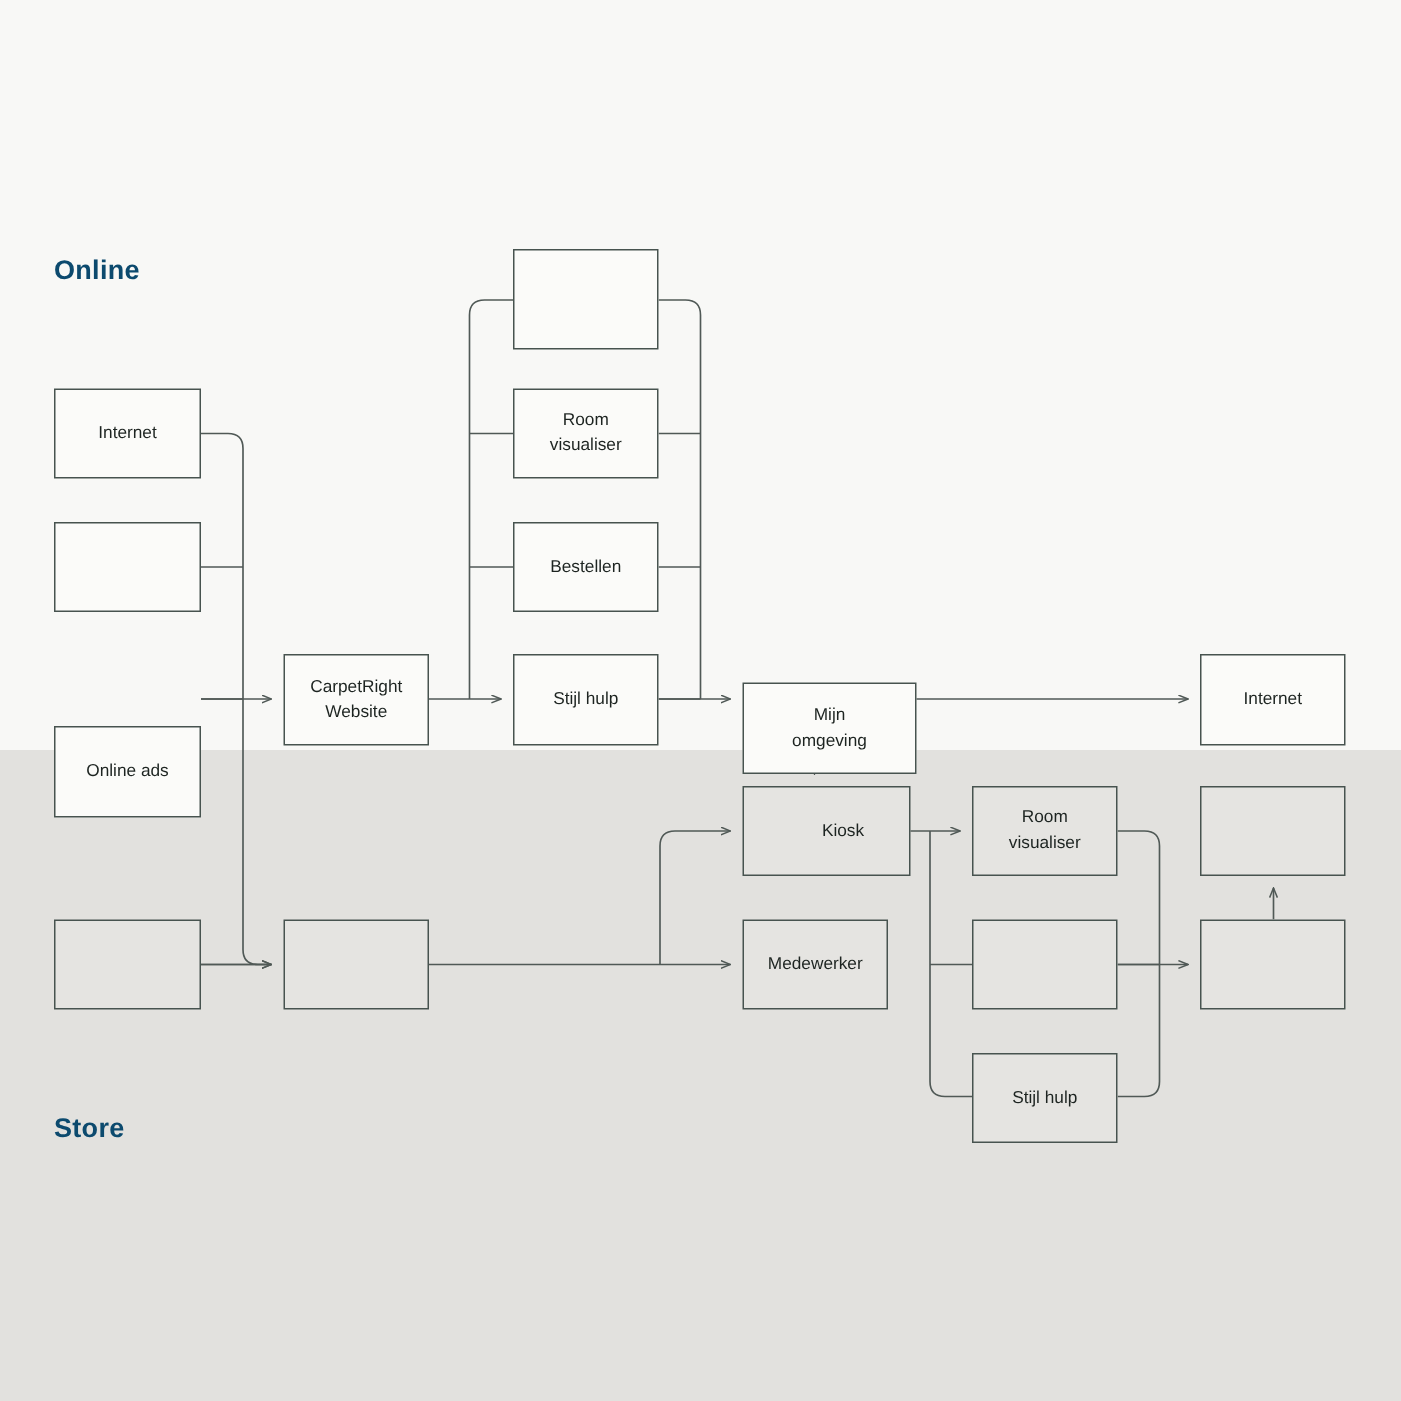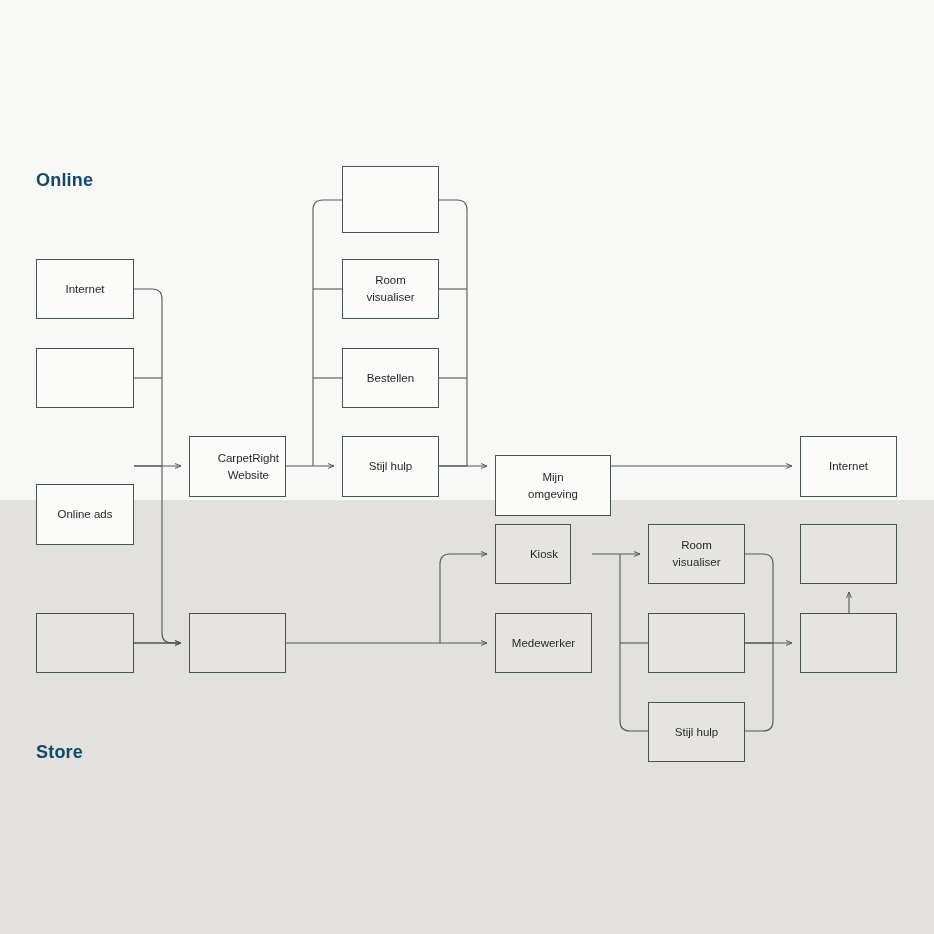--- a/index.html
+++ b/index.html
@@ -140,21 +140,21 @@
   </div>
 
   <div class="node online" style="left:36px; top:348px; width:98px; height:60px;">
     <span class="node-label"></span>
   </div>
 
   <div class="node online" style="left:36px; top:436px; width:98px; height:61px;margin-top:48px;">
     <span class="node-label">Online ads</span>
   </div>
 
-  <div class="node online" style="left:189px; top:436px; width:97px; height:61px;justify-content:flex-end;">
+  <div class="node online" style="left:189px; top:436px; width:97px; height:61px;">
     <span class="node-label">CarpetRight
 Website</span>
   </div>
 
   <div class="node online" style="left:342px; top:166px; width:97px; height:67px;">
     <span class="node-label"></span>
   </div>
 
   <div class="node online" style="left:342px; top:259px; width:97px; height:60px;">
     <span class="node-label">Room
@@ -179,21 +179,21 @@
   </div>
 
   <div class="node store" style="left:36px; top:613px; width:98px; height:60px;">
     <span class="node-label"></span>
   </div>
 
   <div class="node store" style="left:189px; top:613px; width:97px; height:60px;">
     <span class="node-label"></span>
   </div>
 
-  <div class="node store" style="left:495px; top:524px; width:76px; height:60px;padding-left:28px;">
+  <div class="node store" style="left:495px; top:524px; width:112px; height:60px;padding-left:28px;">
     <span class="node-label">Kiosk</span>
   </div>
 
   <div class="node store" style="left:495px; top:613px; width:97px; height:60px;">
     <span class="node-label">Medewerker</span>
   </div>
 
   <div class="node store" style="left:648px; top:524px; width:97px; height:60px;">
     <span class="node-label">Room
 visualiser</span>

